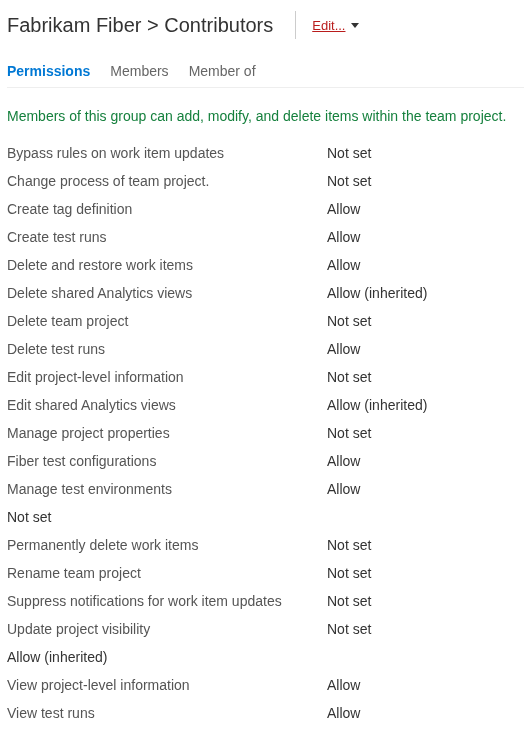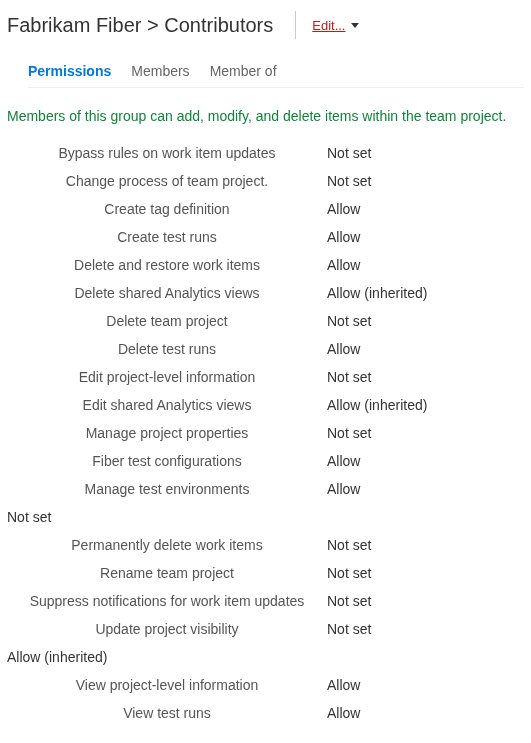--- a/index.html
+++ b/index.html
@@ -44,21 +44,20 @@
       border-left: 4px solid transparent;
       border-right: 4px solid transparent;
       border-top: 5px solid #333;
     }
     .tabs {
       display: flex;
       gap: 20px;
       border-bottom: 1px solid #eee;
       padding-bottom: 0;
       margin-bottom: 20px;
-      margin-left: 21px;
     }
     .tab {
       font-size: 14px;
       color: #666;
       padding: 6px 0 8px 0;
       cursor: pointer;
     }
     .tab.active {
       color: #0078d4;
       font-weight: 600;
@@ -68,21 +67,20 @@
       color: #15803d;
       margin-bottom: 15px;
     }
     .perm-table {
       width: 100%;
     }
     .perm-row {
       display: flex;
       align-items: center;
       height: 28px;
-      text-align: center;
     }
     .perm-name {
       width: 320px;
       color: #555;
       font-size: 14px;
       cursor: default;
     }
     .perm-value {
       color: #333;
       font-size: 14px;

